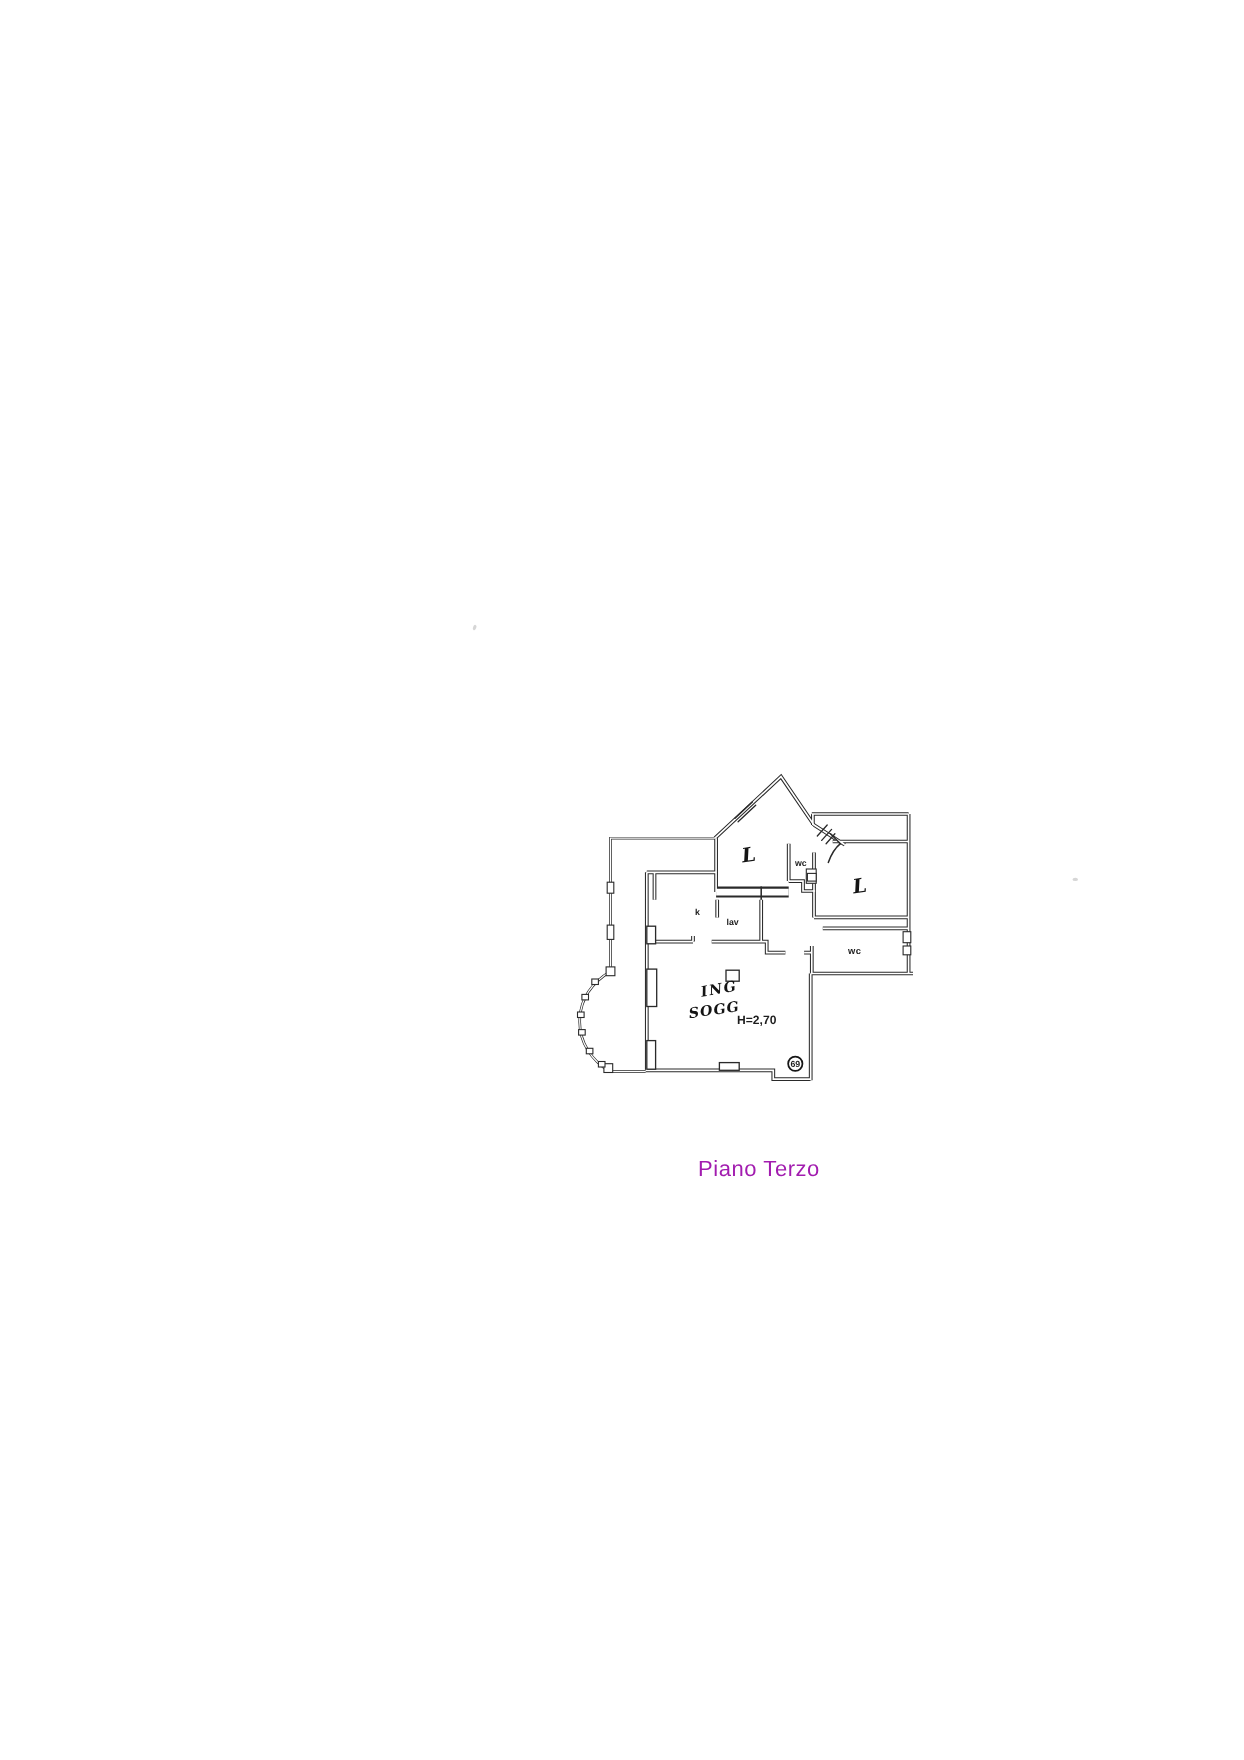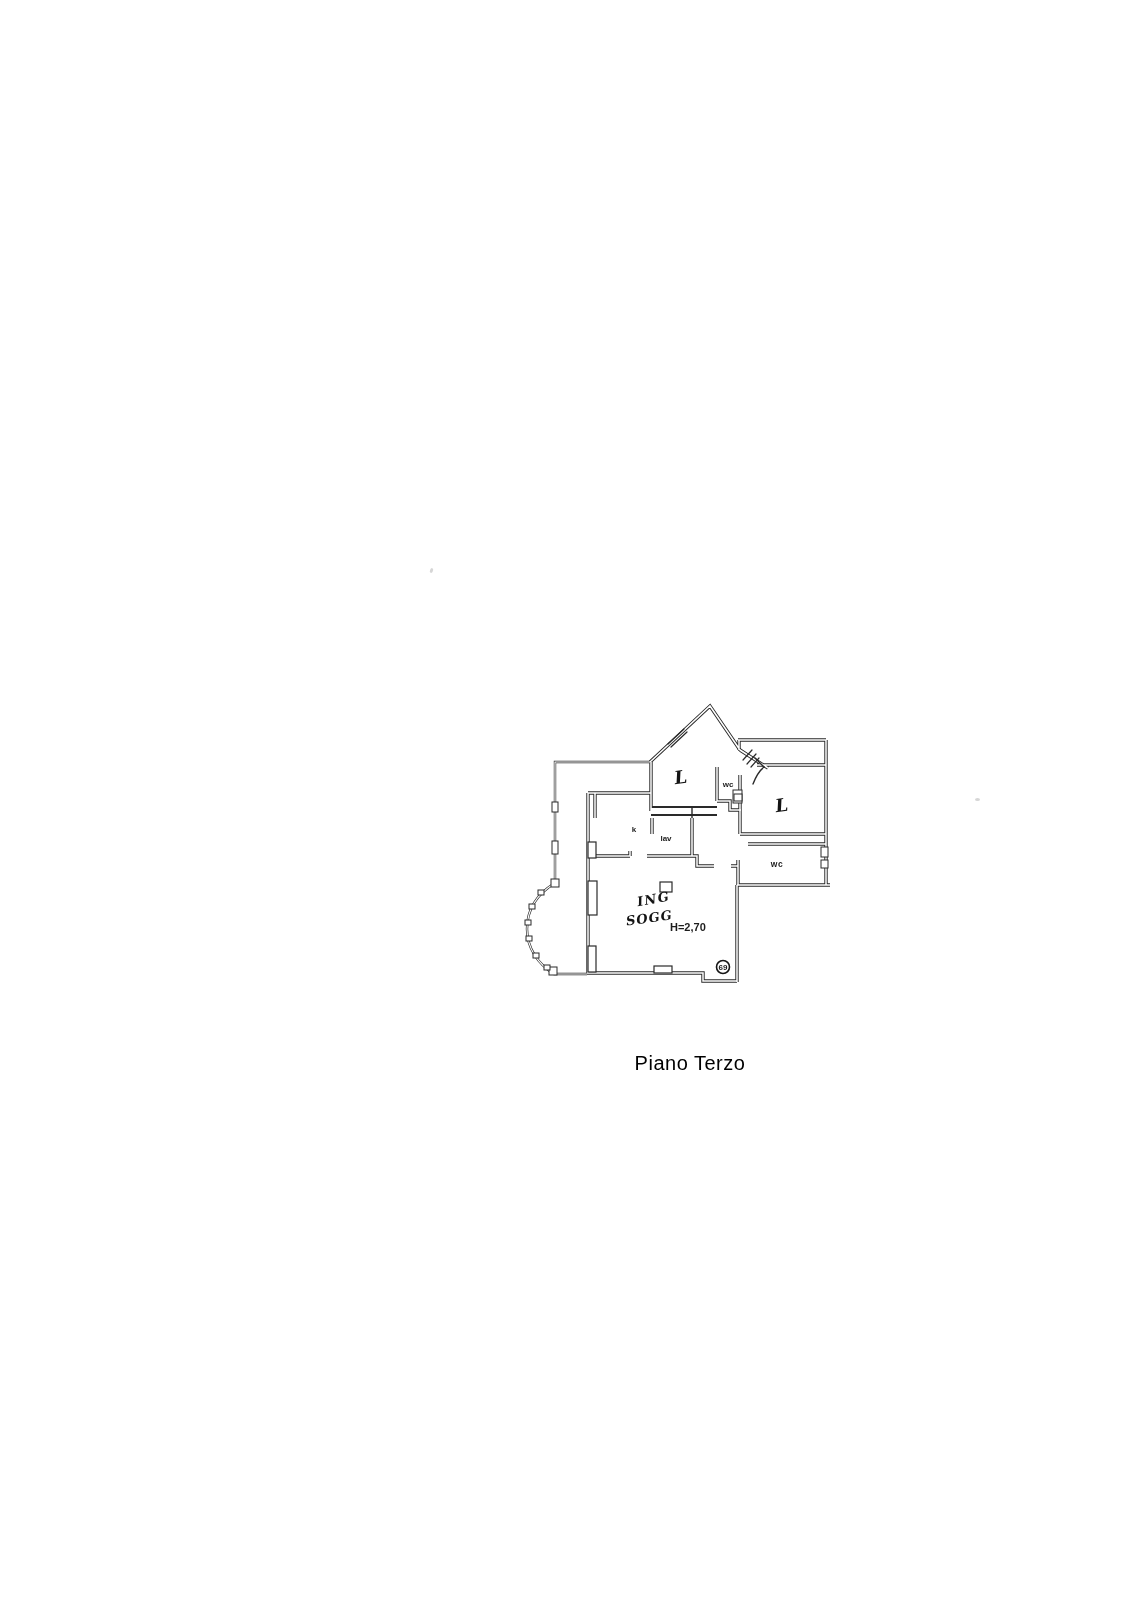--- a/index.html
+++ b/index.html
@@ -10,21 +10,21 @@
     overflow:hidden;
     font-family:"Liberation Sans",sans-serif;
   }
   .plan-wrap{
     position:absolute;left:500px;top:670px;width:340px;height:320px;
   }
   .caption{
     position:absolute;left:520px;top:1052px;width:340px;
     text-align:center;
     font-family:"Liberation Sans",sans-serif;
-    font-size:20px;letter-spacing:.5px;color:#000000;
+    font-size:20px;letter-spacing:.5px;color:#a21caf;
   }
   .speck{position:absolute;background:#c4c4c4;opacity:.7;border-radius:50%;}
   .speck.a{left:430px;top:568px;width:3px;height:5px;transform:rotate(20deg);}
   .speck.b{left:975px;top:798px;width:5px;height:3px;}
   svg text{font-family:"Liberation Sans",sans-serif;fill:#1d1d1d;}
   svg text.scrawl{
     font-family:"DejaVu Serif",serif;
     font-style:italic;font-weight:700;fill:#141414;
   }
 </style>

